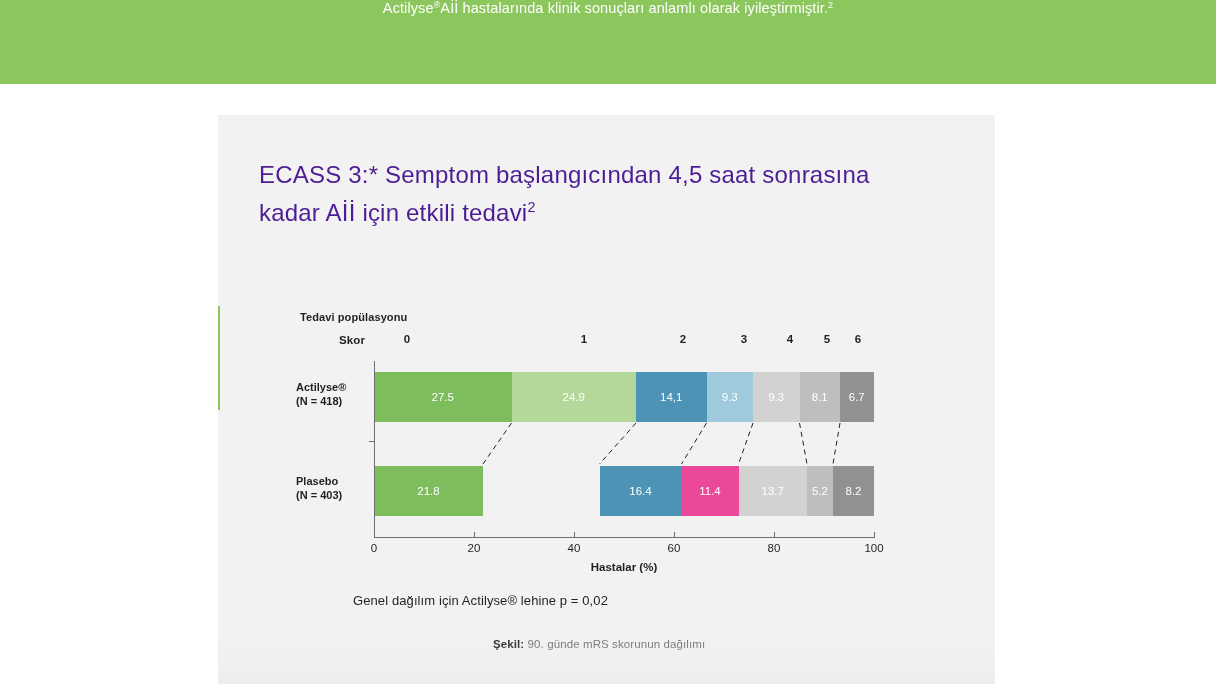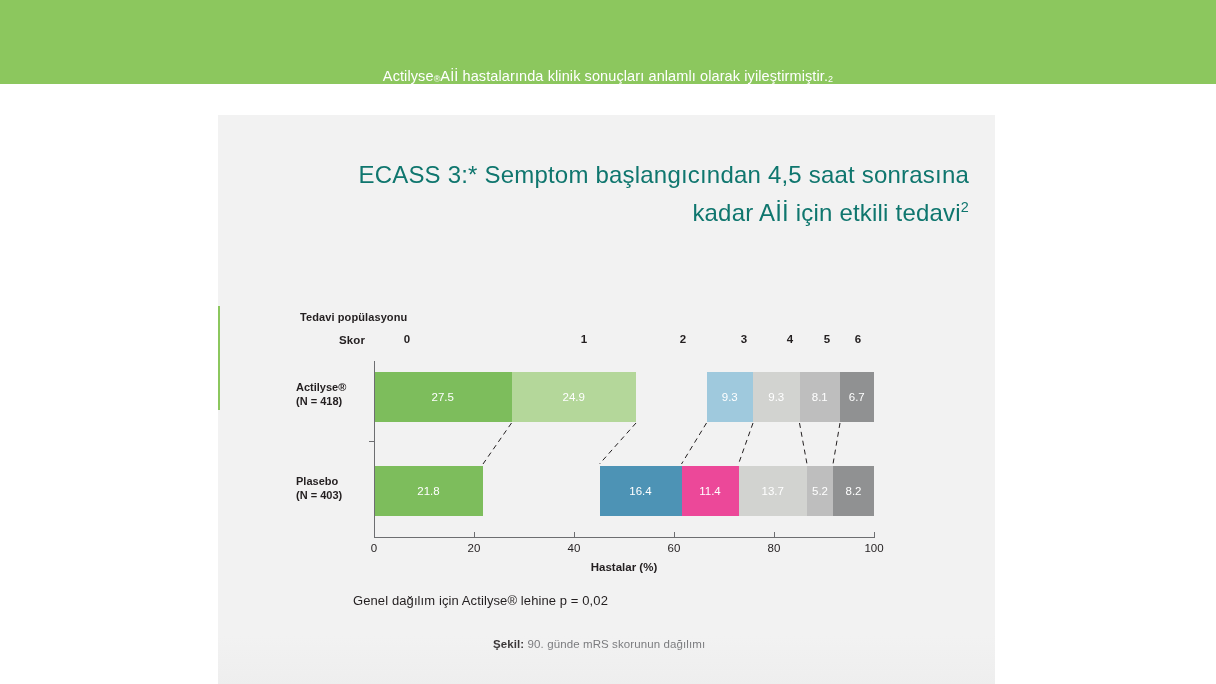--- a/index.html
+++ b/index.html
@@ -11,42 +11,41 @@
     position:relative;
   }
 
   
   .banner{
     position:absolute;left:0;top:0;width:1216px;height:84px;
     background:#8cc75e;
   }
   .banner-text{
     position:absolute;left:0;top:0;width:1216px;height:84px;
-    display:flex;align-items:flex-end;justify-content:center;
+    display:flex;align-items:flex-start;justify-content:center;
     color:#ffffff;font-size:14.5px;font-weight:400;letter-spacing:.1px;
     text-align:center;
   }
   .sup{font-size:.62em;vertical-align:super;}
 
   
   .card{
     position:absolute;left:218px;top:115px;width:777px;height:569px;
     background:#f2f2f2;
   }
   .card-fade{
     position:absolute;left:0;bottom:0;width:100%;height:48px;
     background:linear-gradient(to bottom,rgba(242,242,242,0),rgba(236,236,236,.65));
     pointer-events:none;
   }
 
   .card-title{
     position:absolute;left:41px;top:43px;width:710px;
-    color:#0f766e;font-size:24px;line-height:33px;font-weight:400;
+    color:#4c1d95;font-size:24px;line-height:33px;font-weight:400;
     letter-spacing:.2px;
-    text-align:right;
   }
   .card-title .sup{font-size:.6em;}
 
   
   .accent-line{
     position:absolute;left:0px;top:191px;width:2px;height:104px;
     background:#8cc75e;
   }
 
   
@@ -180,20 +179,23 @@
       <span>(N = 403)</span>
     </div>
 
     <div class="bar actilyse" id="bar-actilyse" style="left: 156px; width: 602px; border-radius: 24px;">
         <div class="seg" style="left: 0px; width: 137.5px; background: rgb(125, 189, 92);">
           <span>27.5</span>
         </div>
         <div class="seg" style="left: 137.5px; width: 124.5px; background: rgb(180, 215, 154);">
           <span>24.9</span>
         </div>
+        <div class="seg" style="left: 262px; width: 70.5px; background: rgb(77, 147, 181);">
+          <span>14,1</span>
+        </div>
         <div class="seg" style="left: 332.5px; width: 46.5px; background: rgb(159, 201, 221);">
           <span>9.3</span>
         </div>
         <div class="seg" style="left: 379px; width: 46.5px; background: rgb(210, 211, 208);">
           <span>9.3</span>
         </div>
         <div class="seg" style="left: 425.5px; width: 40.5px; background: rgb(190, 190, 190);">
           <span>8.1</span>
         </div>
         <div class="seg" style="left: 466px; width: 33.5px; background: rgb(144, 145, 146);">

